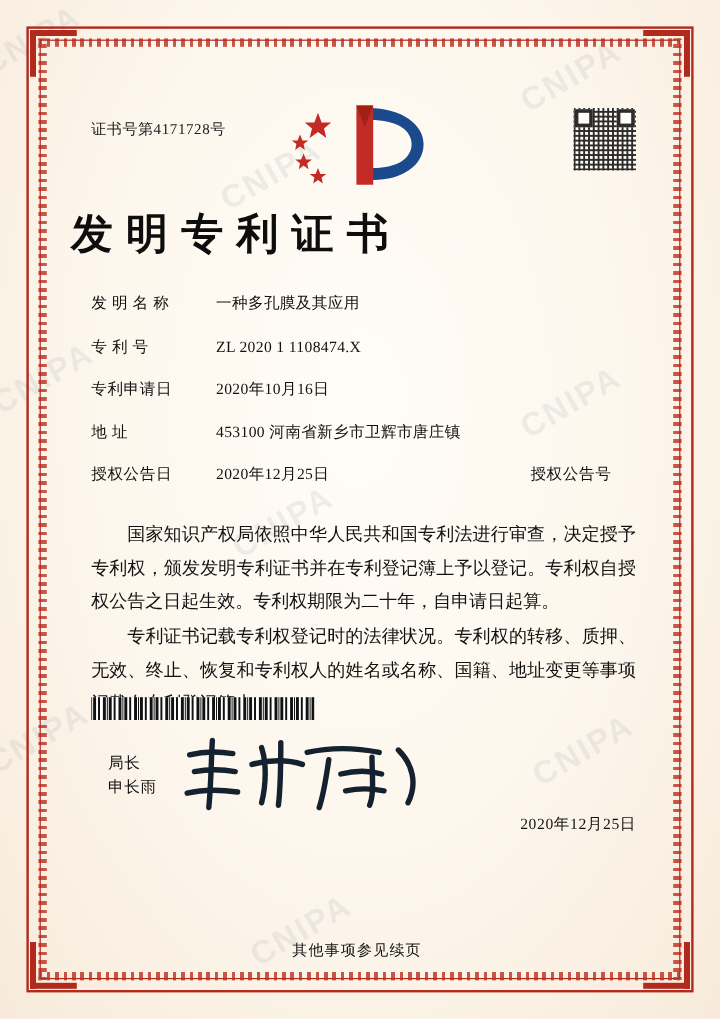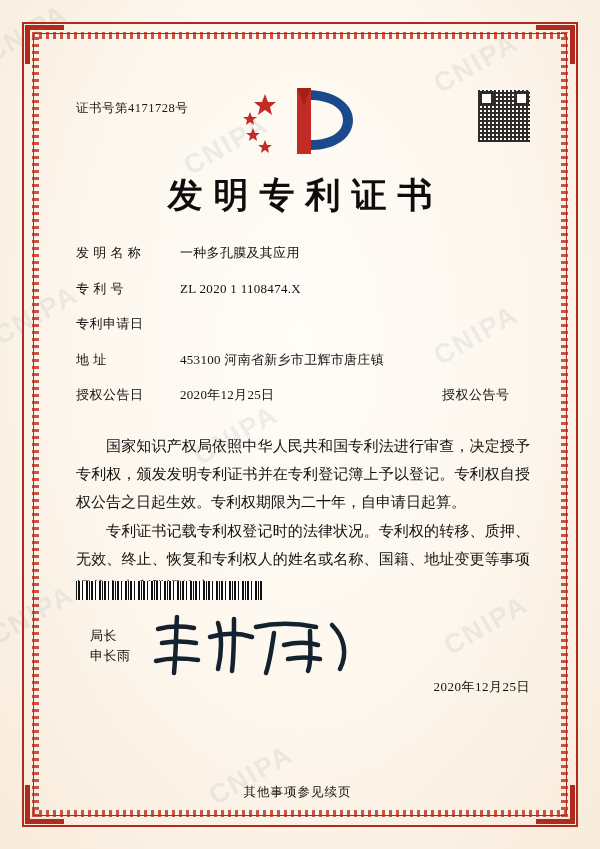--- a/index.html
+++ b/index.html
@@ -134,21 +134,21 @@
     transform: translateX(-50%);
     width: 130px;
     height: 72px;
   }
 
   .title {
     position: absolute;
     left: 0;
     right: 0;
     top: 124px;
-    text-align: center;
+    text-align: left;
     font-size: 35px;
     font-weight: 700;
     letter-spacing: 11px;
     color: #0d0d0d;
     text-indent: 11px;
     font-family: Liberation Serif, serif;
   }
 
   .fields {
     position: absolute;
@@ -318,20 +318,21 @@
       </div>
 
 
       <div class="field-row">
         <div class="field-label">专 利 号</div>
         <div class="field-value">ZL 2020 1 1108474.X</div>
       </div>
 
       <div class="field-row">
         <div class="field-label">专利申请日</div>
+        <div class="field-value">2020年10月16日</div>
       </div>
 
 
       <div class="field-row">
         <div class="field-label">地 址</div>
         <div class="field-value">453100 河南省新乡市卫辉市唐庄镇</div>
       </div>
 
       <div class="field-row split">
         <div class="field-label">授权公告日</div>

